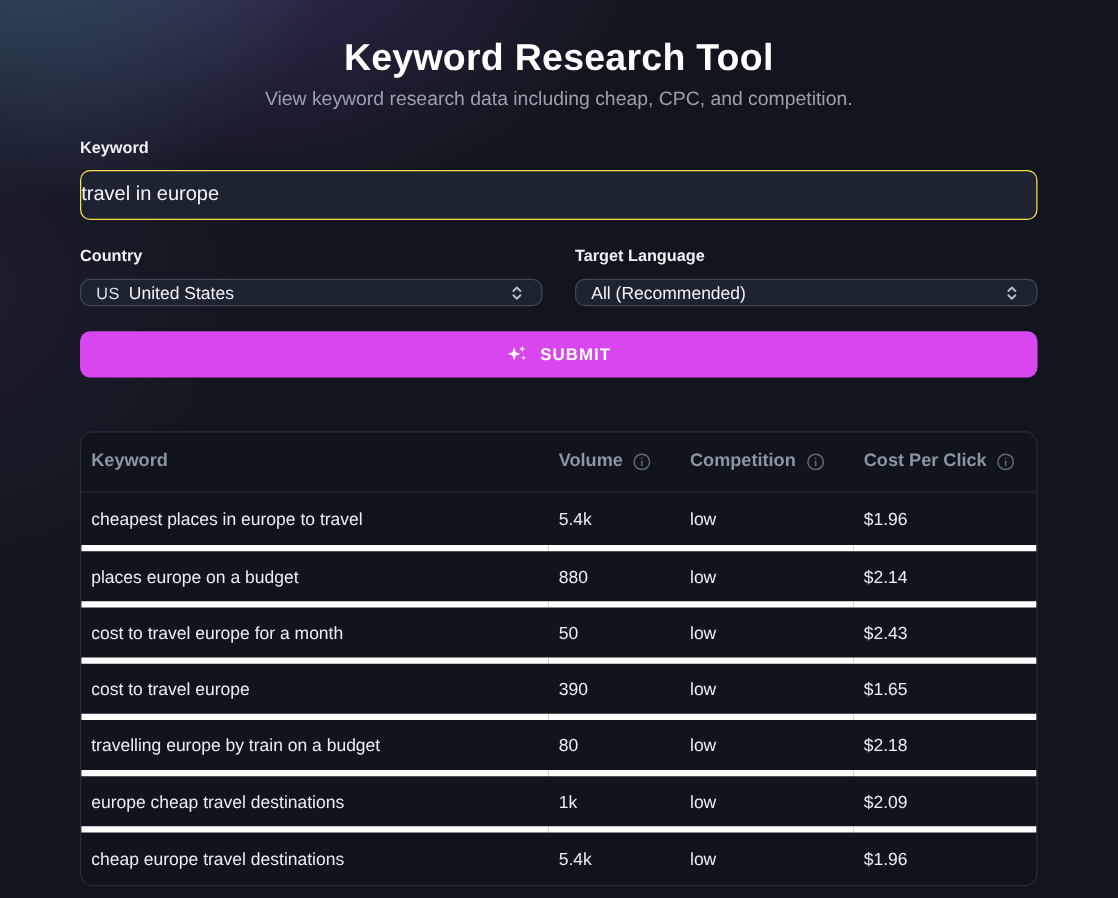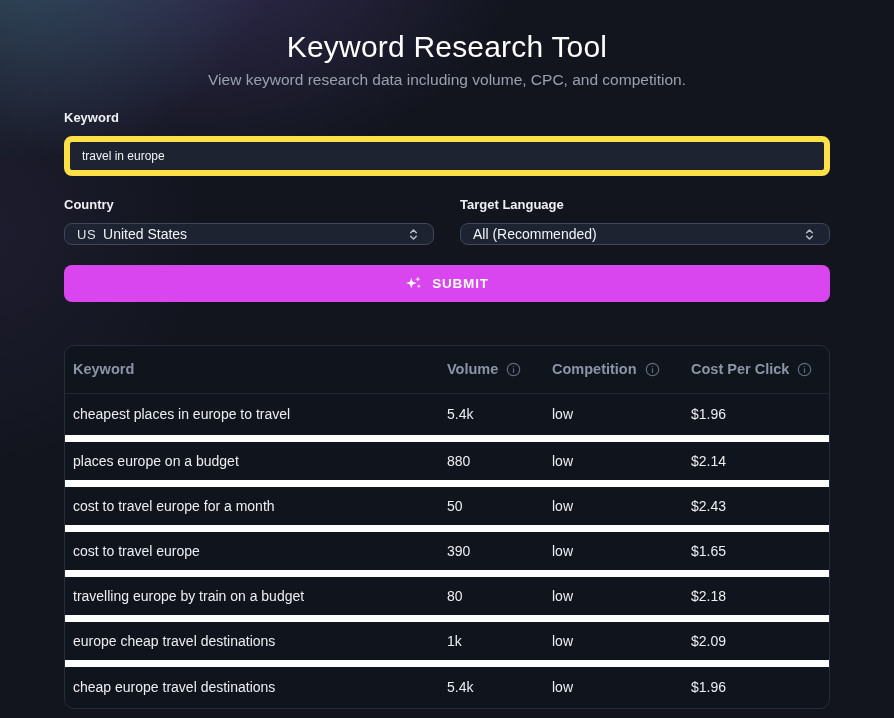--- a/index.html
+++ b/index.html
@@ -8,35 +8,35 @@
     font-family: "Liberation Sans", "DejaVu Sans", sans-serif;
     background:
       radial-gradient(420px 330px at 1% -6%, rgba(62,112,126,0.52), transparent 62%),
       radial-gradient(520px 380px at 21% -10%, rgba(104,80,164,0.40), transparent 65%),
       radial-gradient(340px 340px at -4% 32%, rgba(82,62,122,0.20), transparent 70%),
       #12151e;
     color: #eceef2;
   }
   .hero { text-align: center; padding-top: 30px; }
   .hero h1 {
-    font-size: 30px; font-weight: 400; letter-spacing: 0.2px; color: #ffffff;
+    font-size: 30px; font-weight: 700; letter-spacing: 0.2px; color: #ffffff;
   }
   .hero p { margin-top: 7px; font-size: 15.5px; color: #99a1ae; font-weight: 400; }
 
   .container { padding: 0 64px; }
 
   .field-label {
     display: block; font-size: 13px; font-weight: 700; color: #eef0f4;
     margin-top: 21px; margin-bottom: 11px;
   }
 
   .text-input {
     width: 100%; height: 40px; background: #1d2330;
-    border: 6px solid #fde047; border-radius: 8px;
-    color: #f2f4f7; font-size: 12px; padding: 0 12px;
+    border: 1px solid #fde047; border-radius: 8px;
+    color: #f2f4f7; font-size: 16px; padding: 0 0;
     font-family: "Liberation Sans", "DejaVu Sans", sans-serif;
     outline: none; display: block;
   }
 
   .two-col { display: flex; gap: 26px; }
   .two-col > div { flex: 1; min-width: 0; }
 
   .select {
     height: 22px; background: #1d2330; border: 1px solid #3e4859;
     border-radius: 8px; display: flex; align-items: center;
@@ -65,33 +65,33 @@
   col.c-competition { width: 139px; }
   col.c-cpc { width: 148px; }
   thead th {
     height: 47px; text-align: left; padding: 0 8px; font-size: 14.5px;
     font-weight: 600; color: #8b95a6; border-bottom: 1px solid #1f2736;
     white-space: nowrap;
   }
   thead th .th-inner { display: inline-flex; align-items: center; gap: 8px; }
   tbody td {
     height: 45px; padding: 0 8px; font-size: 14px; color: #eceef2;
-    border-bottom: 7px solid #ffffff; white-space: nowrap; overflow: hidden;
+    border-bottom: 5px solid #ffffff; white-space: nowrap; overflow: hidden;
   }
   tbody tr:last-child td { border-bottom: none; }
 
   .info-icon { display: inline-flex; color: #5f6979; cursor: pointer; }
   .info-icon svg { display: block; }
 </style>
 </head>
 <body>
 
 <div class="hero">
   <h1>Keyword Research Tool</h1>
-  <p>View keyword research data including volume, CPC, and competition.</p>
+  <p>View keyword research data including cheap, CPC, and competition.</p>
 </div>
 
 <div class="container">
 
   <label class="field-label">Keyword</label>
   <input class="text-input" type="text" value="travel in europe" style="">
 
   <div class="two-col">
     <div>
       <label class="field-label">Country</label>

